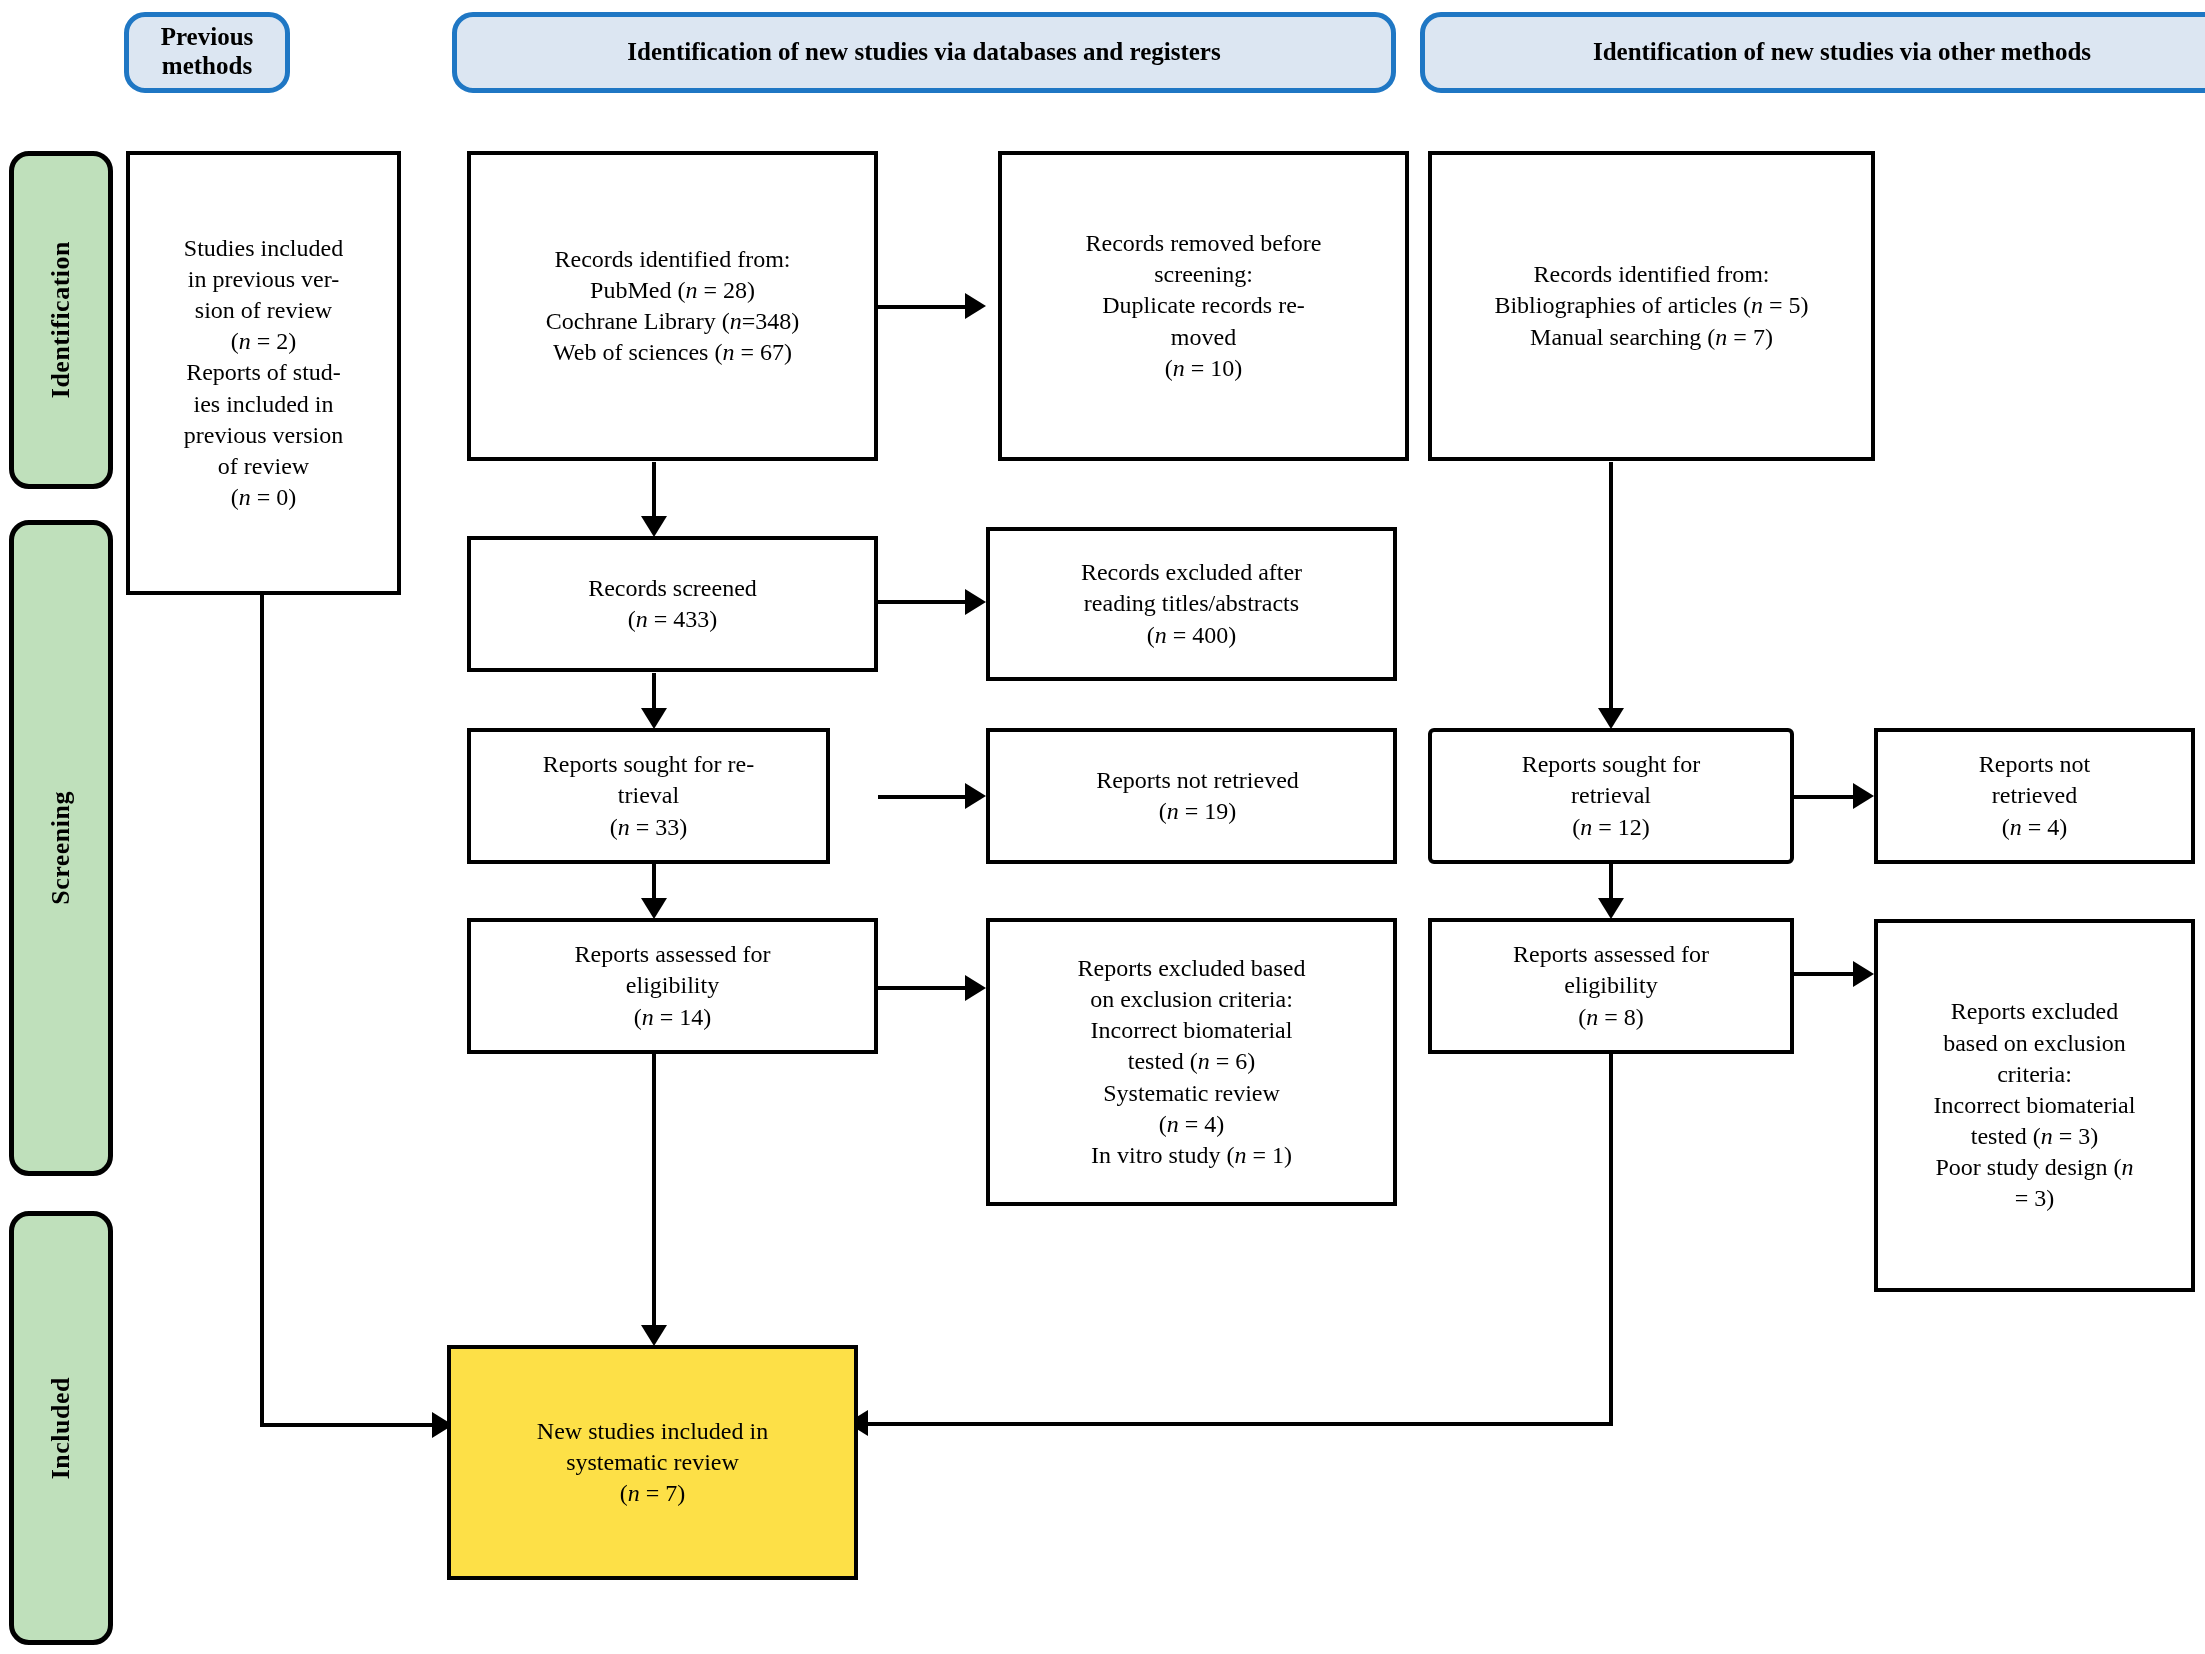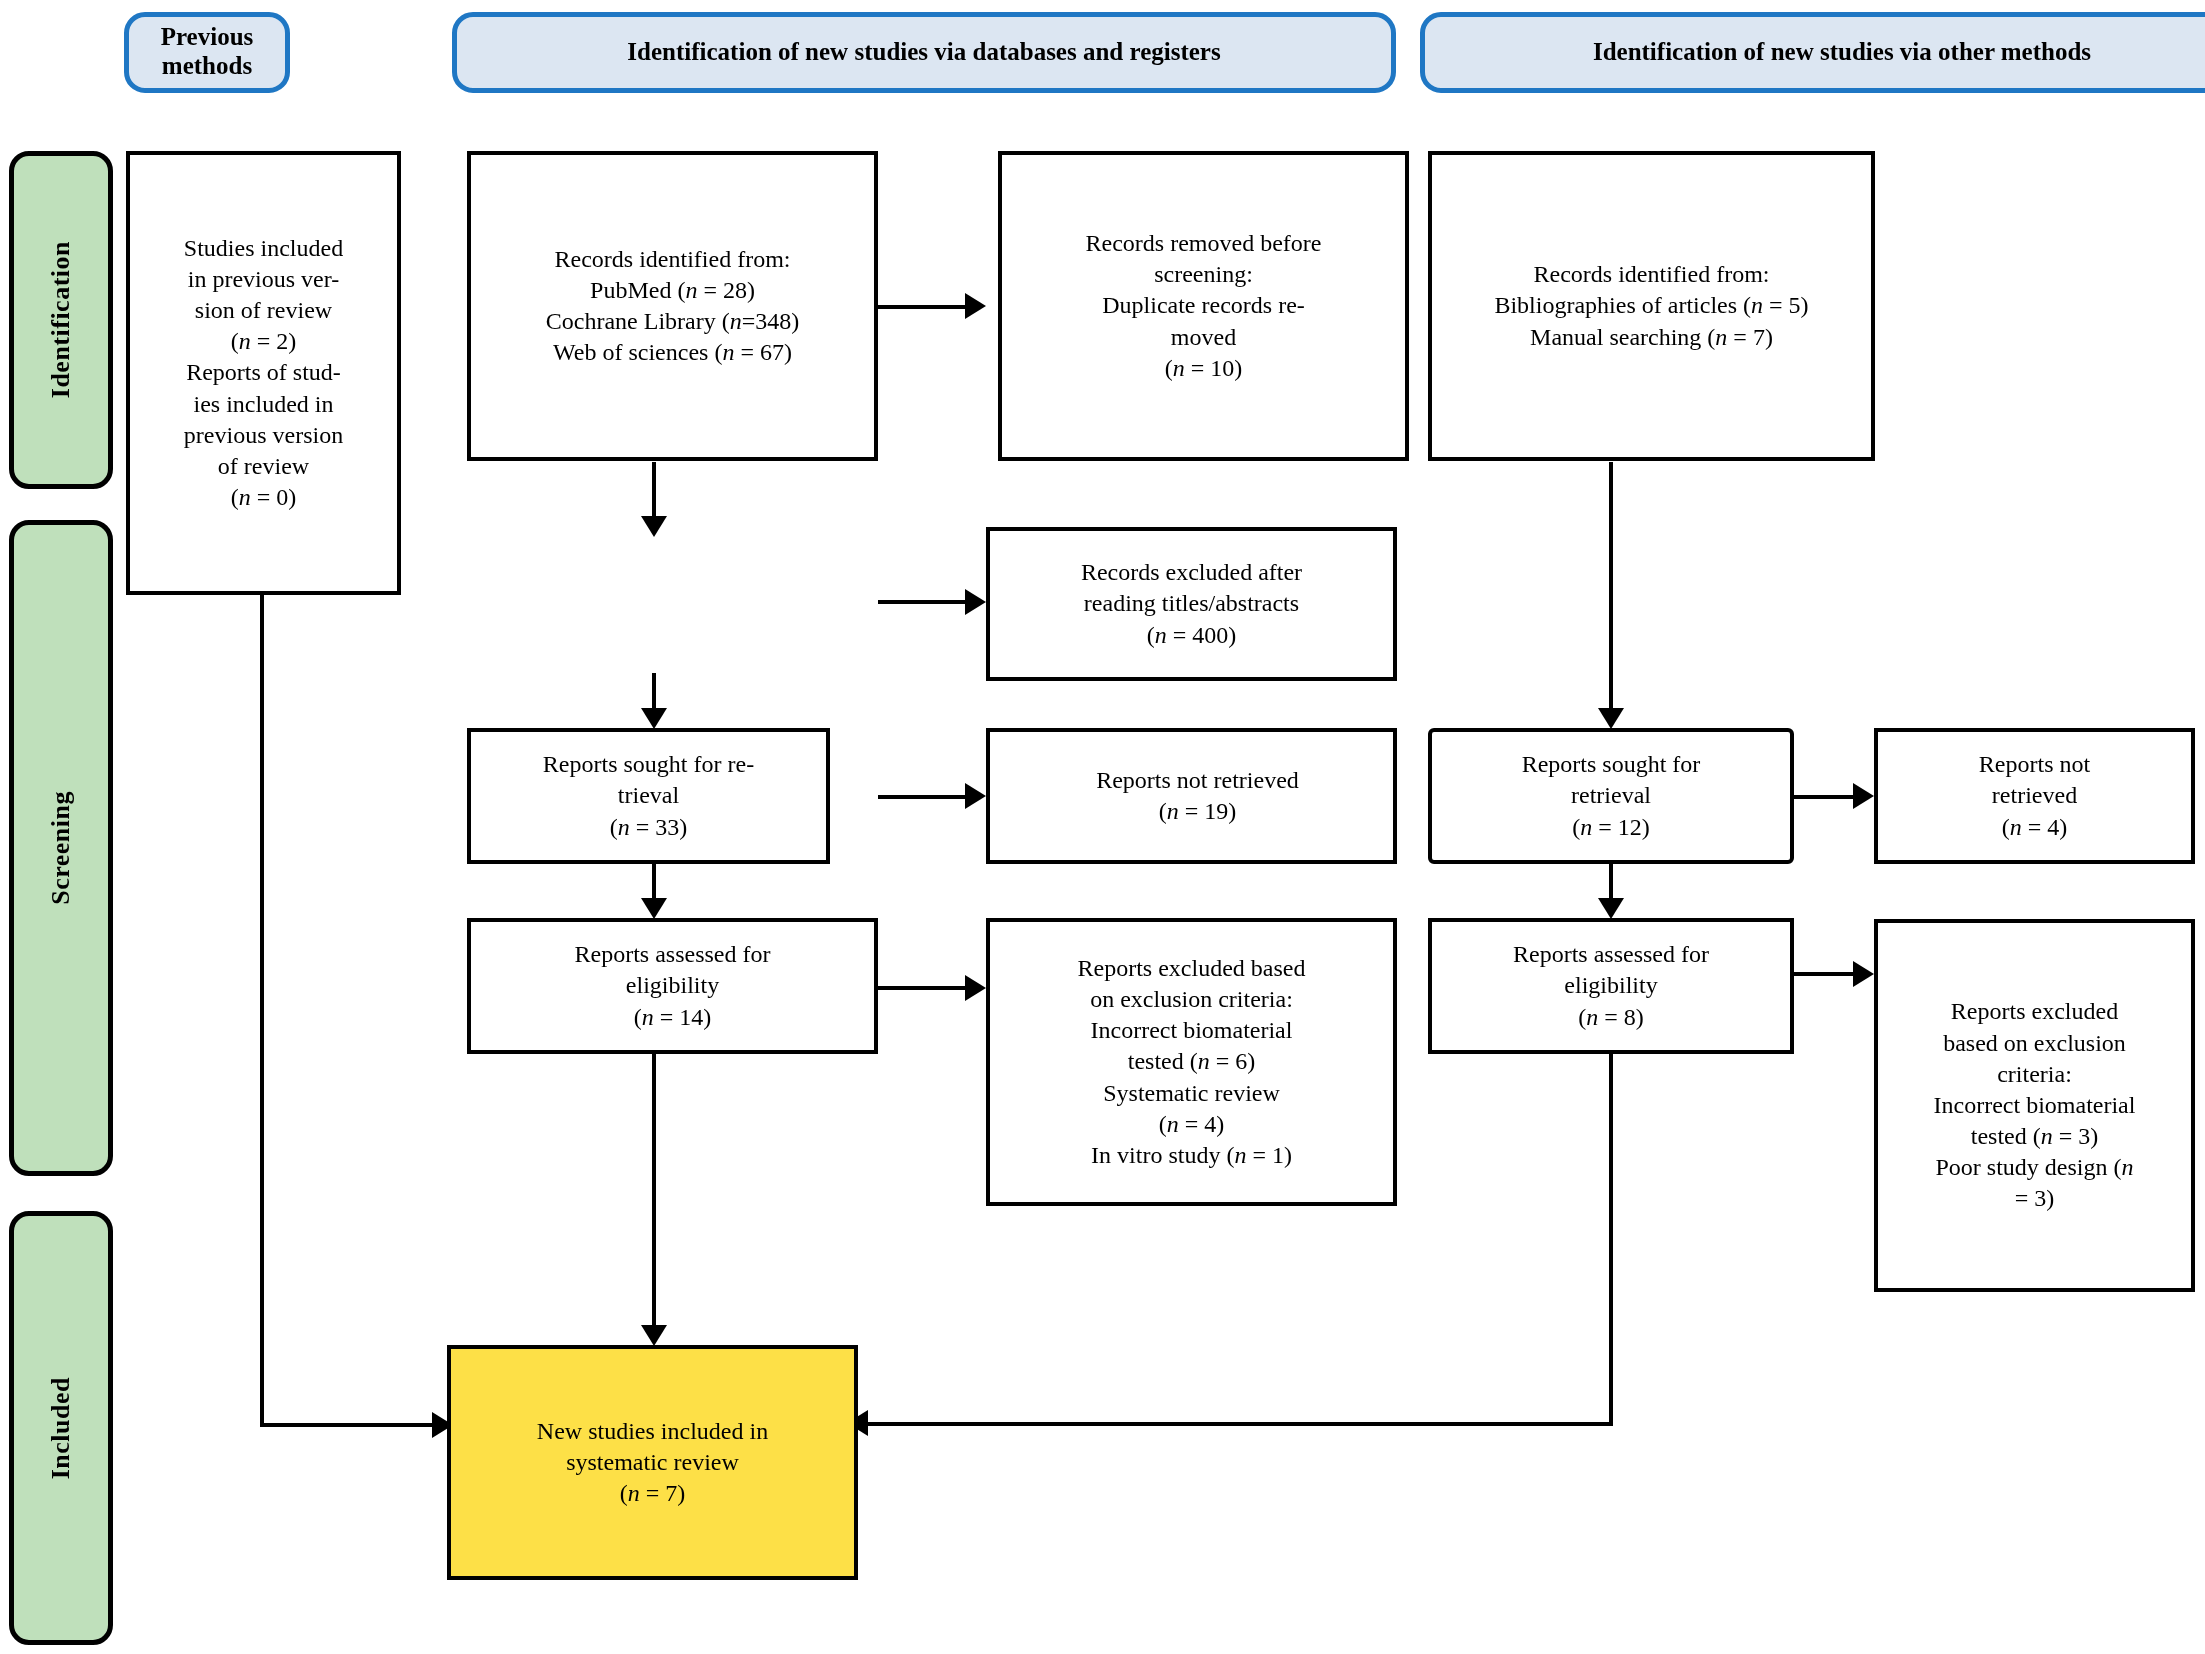--- a/index.html
+++ b/index.html
@@ -168,20 +168,24 @@
 moved
 (<i>n</i> = 10)</span>
   </div>
 
   <div class="hline" style="left:878px; top:305px; width:90px; height:3.5px;"></div>
   <div class="arrow-right" style="left:965px; top:293px;"></div>
 
   <div class="vline" style="left:652px; top:462px; width:3.5px; height:55px;"></div>
   <div class="arrow-down" style="left:641px; top:516px;"></div>
 
+  <div class="fbox" style="left:467px; top:536px; width:411px; height:136px;">
+    <span class="fbox-text">Records screened
+(<i>n</i> = 433)</span>
+  </div>
 
   <div class="fbox" style="left:986px; top:527px; width:411px; height:154px;">
     <span class="fbox-text">Records excluded after
 reading titles/abstracts
 (<i>n</i> = 400)</span>
   </div>
 
   <div class="hline" style="left:878px; top:600px; width:90px; height:3.5px;"></div>
   <div class="arrow-right" style="left:965px; top:589px;"></div>
 

